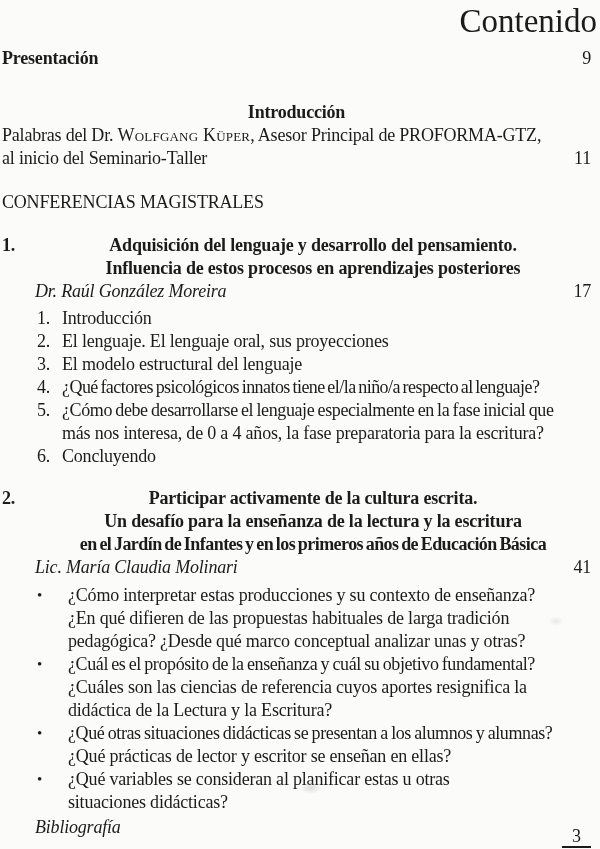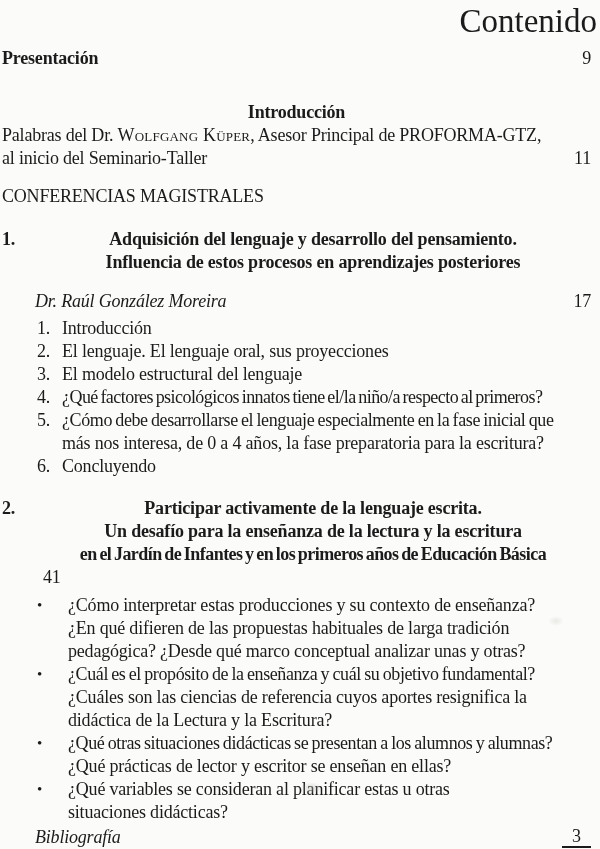--- a/index.html
+++ b/index.html
@@ -20,27 +20,27 @@
   .title{
     text-align:right;
     font-size:33px;
     line-height:38px;
     margin-top:2px;
     margin-right:-6px;
     letter-spacing:0;
   }
   .row{display:flex;justify-content:space-between;align-items:baseline;}
   .bold{font-weight:bold;text-align:center;}
-  .italic{font-style:italic;margin-top:16px;}
+  .italic{font-style:italic;}
   .nowrap{white-space:nowrap;}
   .smallcaps{font-variant:small-caps;letter-spacing:0.2px;margin-top:16px;}
   .pagenum{font-weight:normal;flex:none;padding-left:8px;}
   .presentacion{margin-top:7px;}
   .intro{margin-top:31px;}
-  .section-heading{margin-top:15px;}
+  .section-heading{margin-top:21px;}
   .entry{display:flex;}
   .entry1{margin-top:20px;}
   .entry2{margin-top:19px;}
   .entry-num{flex:none;width:33px;font-weight:bold;}
   .entry-content{flex:1;min-width:0;}
   .sublist{margin-top:4px;}
   .bullets{margin-top:5px;}
   .subitem{display:flex;}
   .subnum{flex:none;width:25px;margin-left:2px;}
   .bullet-marker{flex:none;width:31px;margin-left:2px;font-size:15px;}
@@ -114,21 +114,21 @@
         </div>
         <div class="subitem">
           <span class="subnum">3.</span>
           <div class="sublines">
               <div class="nowrap">El modelo estructural del lenguaje</div>
             </div>
         </div>
         <div class="subitem">
           <span class="subnum">4.</span>
           <div class="sublines">
-              <div class="nowrap squeeze">¿Qué factores psicológicos innatos tiene el/la niño/a respecto al primeros?</div>
+              <div class="nowrap squeeze">¿Qué factores psicológicos innatos tiene el/la niño/a respecto al lenguaje?</div>
             </div>
         </div>
         <div class="subitem">
           <span class="subnum">5.</span>
           <div class="sublines">
             <div class="nowrap squeeze-light">¿Cómo debe desarrollarse el lenguaje especialmente en la fase inicial que</div>
             <div class="nowrap">más nos interesa, de 0 a 4 años, la fase preparatoria para la escritura?</div>
           </div>
         </div>
         <div class="subitem">
@@ -137,24 +137,25 @@
               <div class="nowrap">Concluyendo</div>
             </div>
         </div>
       </div>
     </div>
   </div>
 
   <div class="entry entry2">
     <div class="entry-num">2.</div>
     <div class="entry-content">
-      <div class="bold nowrap">Participar activamente de la lenguaje escrita.</div>
+      <div class="bold nowrap">Participar activamente de la cultura escrita.</div>
       <div class="bold nowrap">Un desafío para la enseñanza de la lectura y la escritura</div>
       <div class="bold nowrap squeeze">en el Jardín de Infantes y en los primeros años de Educación Básica</div>
       <div class="row">
+        <span class="italic nowrap">Lic. María Claudia Molinari</span>
         <span class="pagenum">41</span>
       </div>
       <div class="bullets">
         <div class="subitem">
           <span class="bullet-marker">•</span>
           <div class="sublines">
             <div class="nowrap">¿Cómo interpretar estas producciones y su contexto de enseñanza?</div>
             <div class="nowrap">¿En qué difieren de las propuestas habituales de larga tradición</div>
             <div class="nowrap">pedagógica? ¿Desde qué marco conceptual analizar unas y otras?</div>
           </div>

